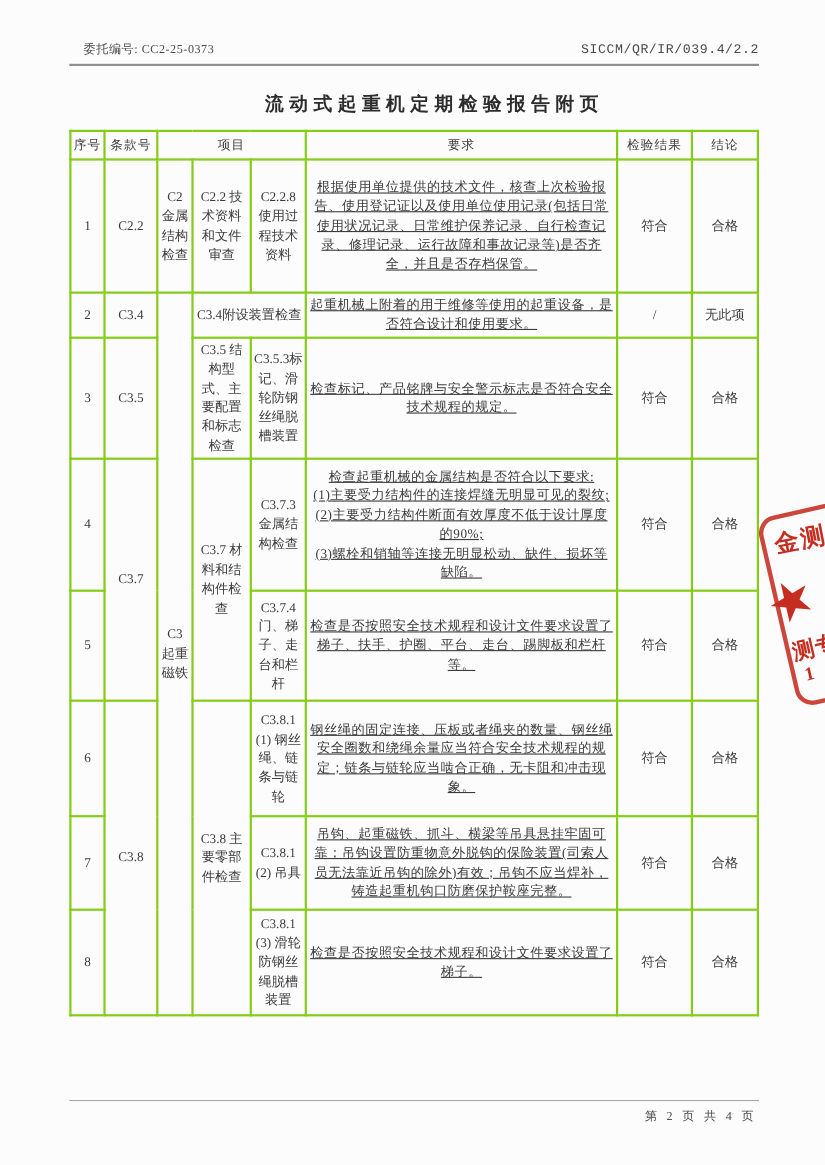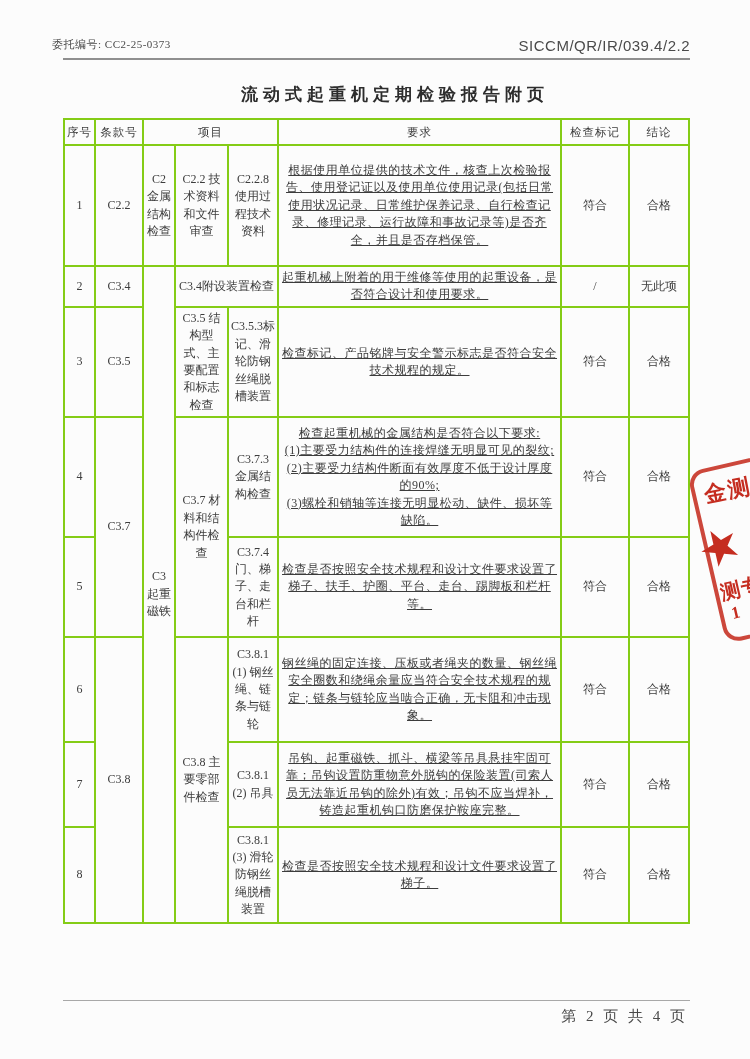--- a/index.html
+++ b/index.html
@@ -5,25 +5,25 @@
   html,body{margin:0;padding:0;}
   body{
     width:750px;height:1059px;
     background:#fcfcfc;
     font-family:"Liberation Serif","DejaVu Serif",serif;
     color:#3c3c3c;
     position:relative;
     overflow:hidden;
   }
   .doc-header{
-    position:absolute;top:37px;left:52px;right:60px;
-    display:flex;justify-content:space-between;align-items:flex-start;
+    position:absolute;top:37px;left:76px;right:60px;
+    display:flex;justify-content:space-between;align-items:flex-end;
     font-size:11px;color:#4a4a4a;letter-spacing:0.5px;
   }
-  .doc-header .code{font-family:Liberation Sans, sans-serif;font-size:15px;margin-left:12px;}
+  .doc-header .code{font-family:Liberation Mono, monospace;font-size:12px;margin-left:12px;}
   .header-rule{
     position:absolute;top:58px;left:63px;right:60px;
     border-top:2px solid #8f8f8f;
   }
   .doc-title{
     position:absolute;top:83px;left:0;width:100%;
     text-align:center;font-size:17px;font-weight:bold;
     letter-spacing:5px;color:#2d2d2d;padding-left:20px;
   }
   table.report{
@@ -46,21 +46,21 @@
   .c-req{
     text-align:left;padding:6px 10px;line-height:1.6;
     white-space:pre-line;letter-spacing:0.5px;text-decoration:underline;
   }
   .footer-rule{
     position:absolute;top:1000px;left:63px;right:60px;
     border-top:1px solid #a8a8a8;
   }
   .page-num{
     position:absolute;top:1007px;right:62px;
-    font-size:15px;letter-spacing:3px;color:#4a4a4a;
+    font-size:11px;letter-spacing:3px;color:#4a4a4a;
   }
   
   .stamp-wrap{
     position:absolute;top:436px;right:0;width:54px;height:200px;
     pointer-events:none;
   }
   .stamp{
     position:absolute;left:8px;top:12px;width:190px;height:168px;
     border:4px solid rgba(197,45,32,0.88);
     border-radius:16px;
@@ -106,21 +106,21 @@
       <col style="width:283px">
     <col style="width:68px">
       <col style="width:60px">
   </colgroup>
   <tbody>
       <tr style="height:26px">
     <th>序号</th>
     <th>条款号</th>
     <th colspan="3">项目</th>
     <th>要求</th>
-    <th>检查标记</th>
+    <th>检验结果</th>
     <th>结论</th>
   </tr>
 
   <tr style="height:121px">
     <td class="c-seq">1</td>
     <td class="c-clause">C2.2</td>
     <td class="c-p1">C2 金属结构检查</td>
     <td class="c-p2">C2.2 技术资料和文件审查</td>
     <td class="c-p3">C2.2.8 使用过程技术资料</td>
     <td class="c-req">根据使用单位提供的技术文件，核查上次检验报告、使用登记证以及使用单位使用记录(包括日常使用状况记录、日常维护保养记录、自行检查记录、修理记录、运行故障和事故记录等)是否齐全，并且是否存档保管。</td>

